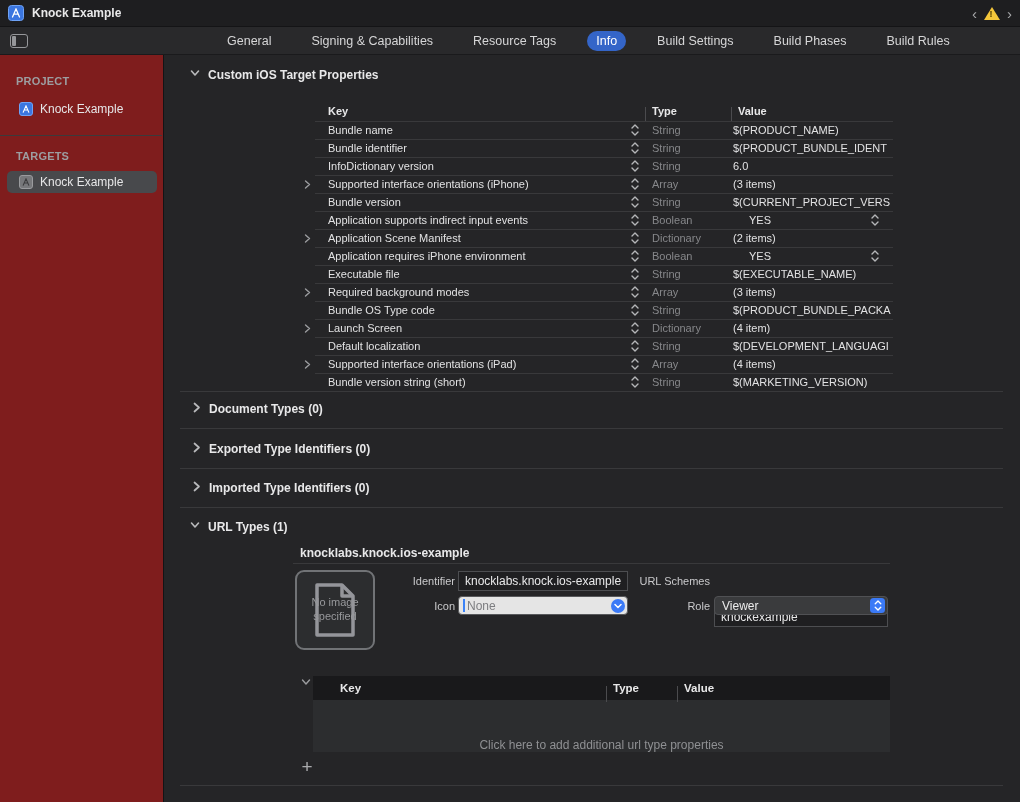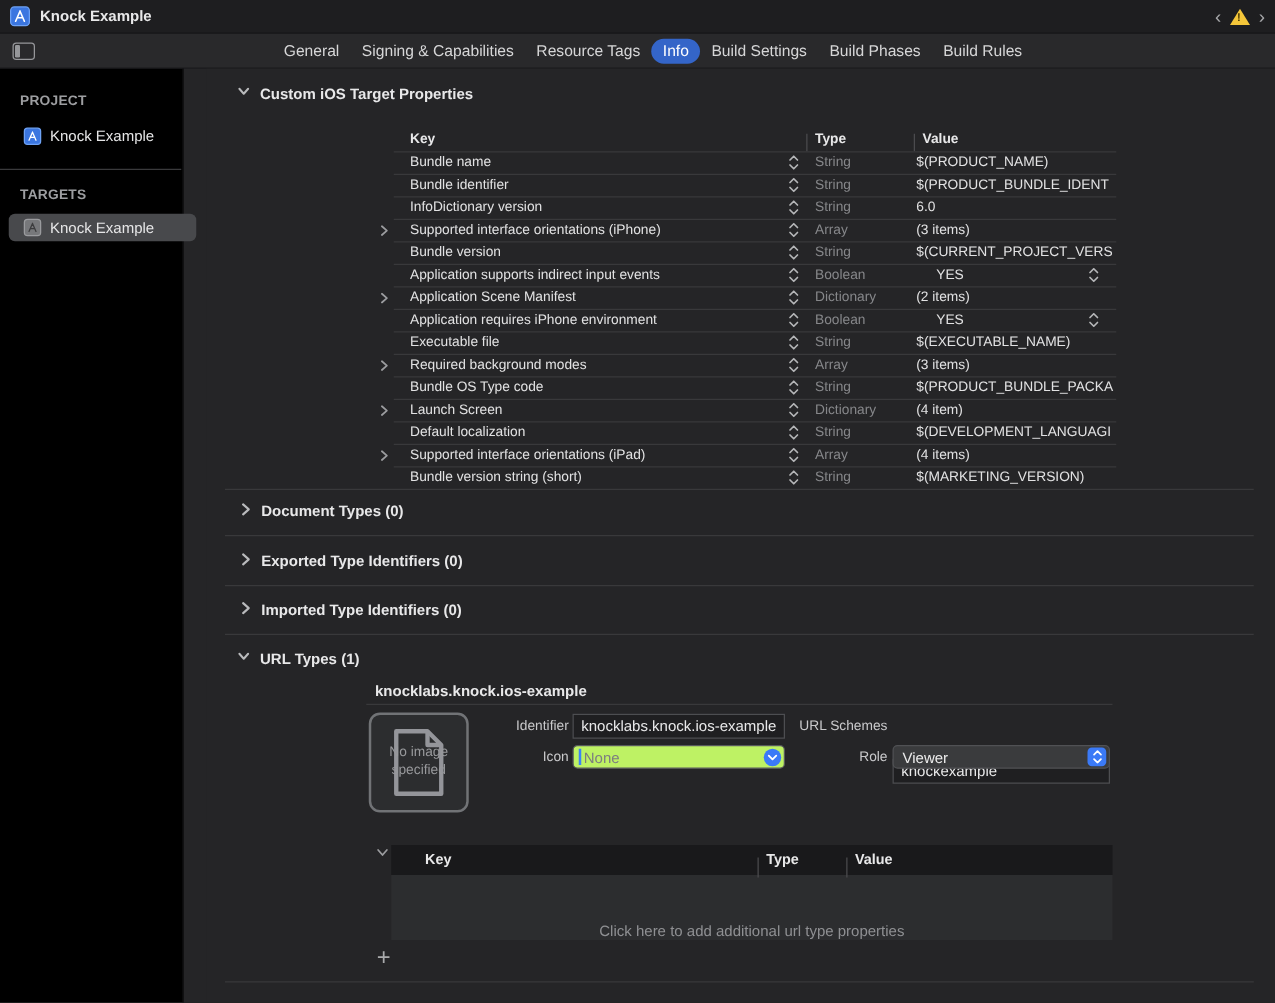--- a/index.html
+++ b/index.html
@@ -22,26 +22,26 @@
   .warn-tri::after { content:"!"; position:absolute; left:-2.5px; top:2px; color:#4c3a00;
     font-size:9px; font-weight:bold; }
 
   
   .tabbar { position:absolute; top:27px; left:0; width:1020px; height:28px;
     background:#29292b; border-bottom:1px solid #1a1a1c; display:flex; align-items:center; }
   .sidebar-toggle { position:absolute; left:10px; top:7px; width:18px; height:14px;
     border:1.5px solid #96979a; border-radius:3px; }
   .sidebar-toggle::before { content:""; position:absolute; left:1px; top:1px; bottom:1px;
     width:4px; background:#96979a; border-radius:1px; }
-  .tabs { display:flex; align-items:flex-end; margin-left:218px; }
+  .tabs { display:flex; align-items:flex-end; gap:22px; margin-left:218px; }
   .tab { font-size:12.5px; color:#d6d6d7; padding:3px 9px; border-radius:11px; cursor:default; white-space:nowrap; }
   .tab.active { background:#3465c8; color:#ffffff; }
 
   
-  .sidebar { position:absolute; top:55px; left:0; width:147px; bottom:0; background:#000000;
+  .sidebar { position:absolute; top:55px; left:0; width:164px; bottom:0; background:#7f1d1d;
     border-right:1px solid #141416; }
   .side-h { position:absolute; left:16px; font-size:11px; font-weight:bold; color:#9d9ea1; letter-spacing:.2px; }
   .side-item { position:absolute; left:7px; width:150px; height:22px; border-radius:5px;
     display:flex; align-items:center; }
   .side-item.selected { background:#48494c; }
   .side-icon { width:14px; height:14px; border-radius:3px; margin-left:12px;
     display:flex; align-items:center; justify-content:center; }
   .side-icon.blue { background:#3b76e0; border:1px solid #6ea2f5; }
   .side-icon.gray { background:#77787b; border:1px solid #9a9b9e; }
   .side-label { margin-left:7px; font-size:12px; color:#e6e6e7; white-space:nowrap; }
@@ -77,21 +77,21 @@
   .item-title { position:absolute; left:135px; font-size:12px; font-weight:bold; color:#e8e8e9; }
   .title-line { position:absolute; left:128px; width:597px; height:1px; background:#39393b; }
   .imgwell { position:absolute; left:130px; top:515px; width:80px; height:80px;
     border:2.5px solid #717376; border-radius:9px; background:#2c2d2f;
     display:flex; align-items:center; justify-content:center; }
   .imgwell .doc { position:absolute; }
   .imgwell .no-img { position:relative; font-size:11px; color:#98999c; text-align:center; line-height:1.25; }
   .frm-label { position:absolute; font-size:11px; color:#c9c9cb; text-align:right; }
   .txtfield { position:absolute; height:20px; background:#1f1f21; border:1px solid #4d4e51;
     color:#e8e8e9; font-size:12px; font-family:"Liberation Sans",sans-serif; padding:0 6px; outline:none; }
-  .combo { position:absolute; height:19px; background:#bef264; border:1px solid #58595c;
+  .combo { position:absolute; height:19px; background:#e5e5e5; border:1px solid #58595c;
     border-radius:4px; display:flex; align-items:center; padding-left:4px; }
   .combo .caret { width:2px; height:13px; background:#3b82f7; margin-right:2px; }
   .combo .ph-text { font-size:12px; color:#7c7d80; }
   .combo .round-btn { margin-left:auto; margin-right:2px; width:14px; height:14px; border-radius:50%;
     background:#3b7af7; display:flex; align-items:center; justify-content:center; }
   .popup { position:absolute; height:19px; background:#3a3b3d; border:1px solid #505154;
     border-radius:4px; display:flex; align-items:center; padding-left:7px; }
   .popup .pop-text { font-size:12px; color:#ececec; }
   .popup .pop-btn { margin-left:auto; margin-right:2px; width:15px; height:15px; border-radius:3.5px;
     background:#3b7af7; display:flex; align-items:center; justify-content:center; }

